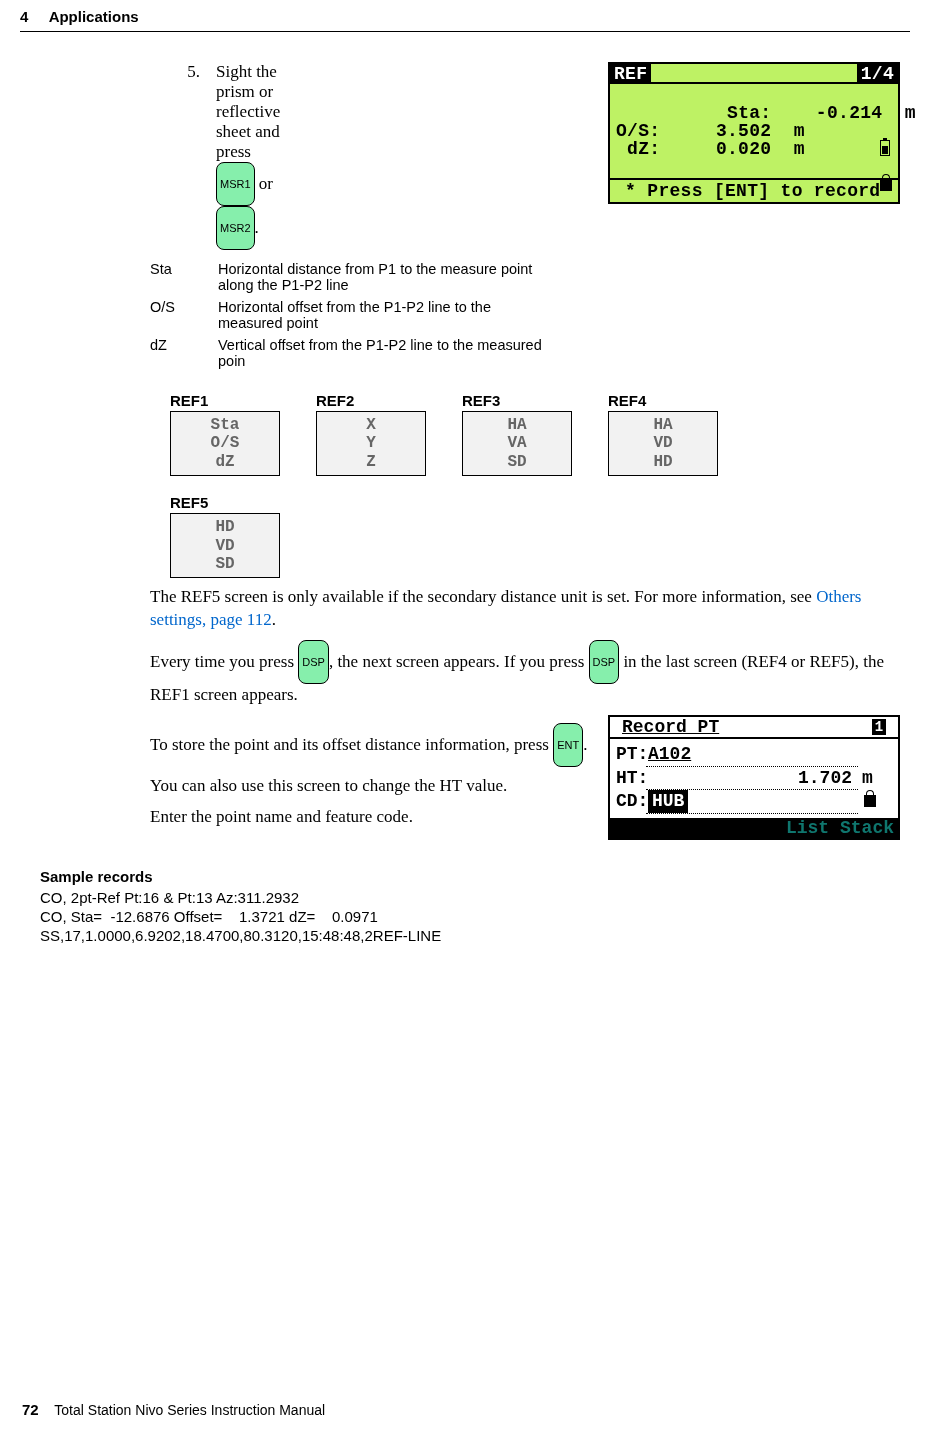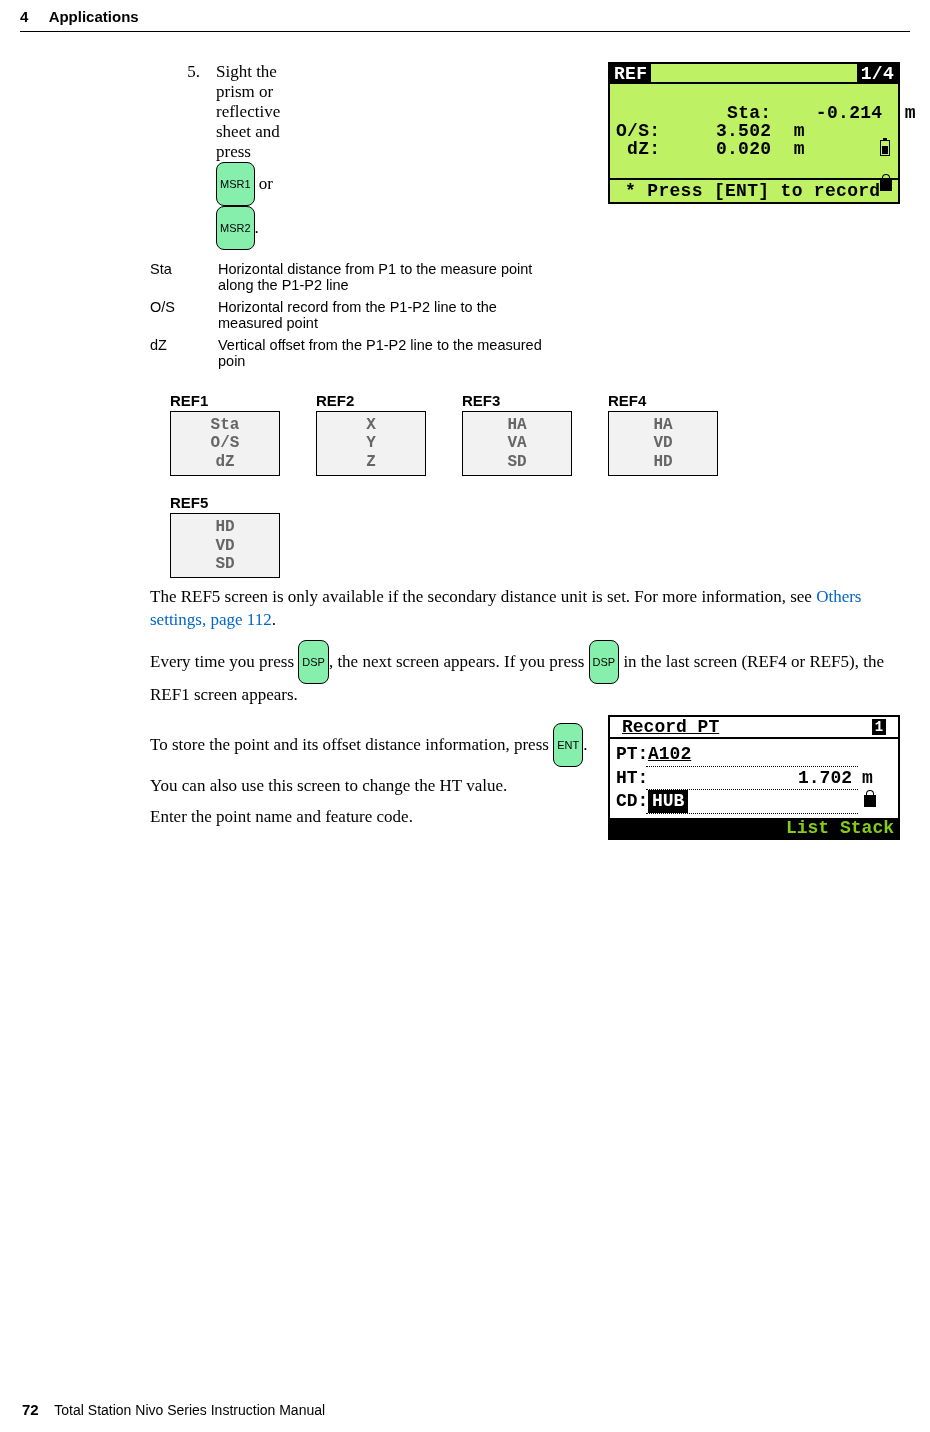--- a/index.html
+++ b/index.html
@@ -111,21 +111,21 @@
     font-weight: bold;
     line-height: 1.25;
   }
   .lcd2 .body .row { display:flex; }
   .lcd2 .body .lbl { width:30px; }
   .lcd2 .body .val { flex:1; border-bottom: 1px dotted #000; text-align:left; padding-left:2px;}
   .lcd2 .body .unit { width:30px; text-align:left; padding-left:4px;}
   .lcd2 .body .inv { background:#000; color:#fff; padding:0 4px; display:inline-block;}
   .lcd2 .bottombar {
     background:#000;
-    color:#84cc16;
+    color:#0f766e;
     text-align:right;
     padding: 0 4px;
     font-weight:bold;
     height:20px;
     line-height:20px;
     margin-top:4px;
   }
   ol.steps {
     list-style: none;
     padding: 0;
@@ -315,21 +315,21 @@
     </ol>
 
     <table class="defs">
       <tbody>
           <tr>
         <td class="term">Sta</td>
         <td class="descr">Horizontal distance from P1 to the measure point along the P1-P2 line</td>
       </tr>
       <tr>
         <td class="term">O/S</td>
-        <td class="descr">Horizontal record from the P1-P2 line to the measured point</td>
+        <td class="descr">Horizontal offset from the P1-P2 line to the measured point</td>
       </tr>
       <tr>
         <td class="term">dZ</td>
         <td class="descr">Vertical offset from the P1-P2 line to the measured poin</td>
       </tr>
     </tbody>
       </table>
 
     <div class="clearfix"></div>
 
@@ -420,19 +420,25 @@
               <span class="unit"><span class="lock-icon"></span></span>
             </div>
           </div>
           <div class="bottombar">List Stack</div>
         </div>
       </div>
     </div>
 
   </div>
 
+  <div class="sample-block">
+    <div class="sample-title">Sample records</div>
+    <div class="sample-line">CO, 2pt-Ref Pt:16 &amp; Pt:13 Az:311.2932</div>
+    <div class="sample-line">CO, Sta=  -12.6876 Offset=    1.3721 dZ=    0.0971</div>
+    <div class="sample-line">SS,17,1.0000,6.9202,18.4700,80.3120,15:48:48,2REF-LINE</div>
+  </div>
 
 </div>
 
 <div class="page-footer">
   <span class="pn">72</span>
   <span>Total Station Nivo Series Instruction Manual</span>
 </div>
 
 </body></html>

